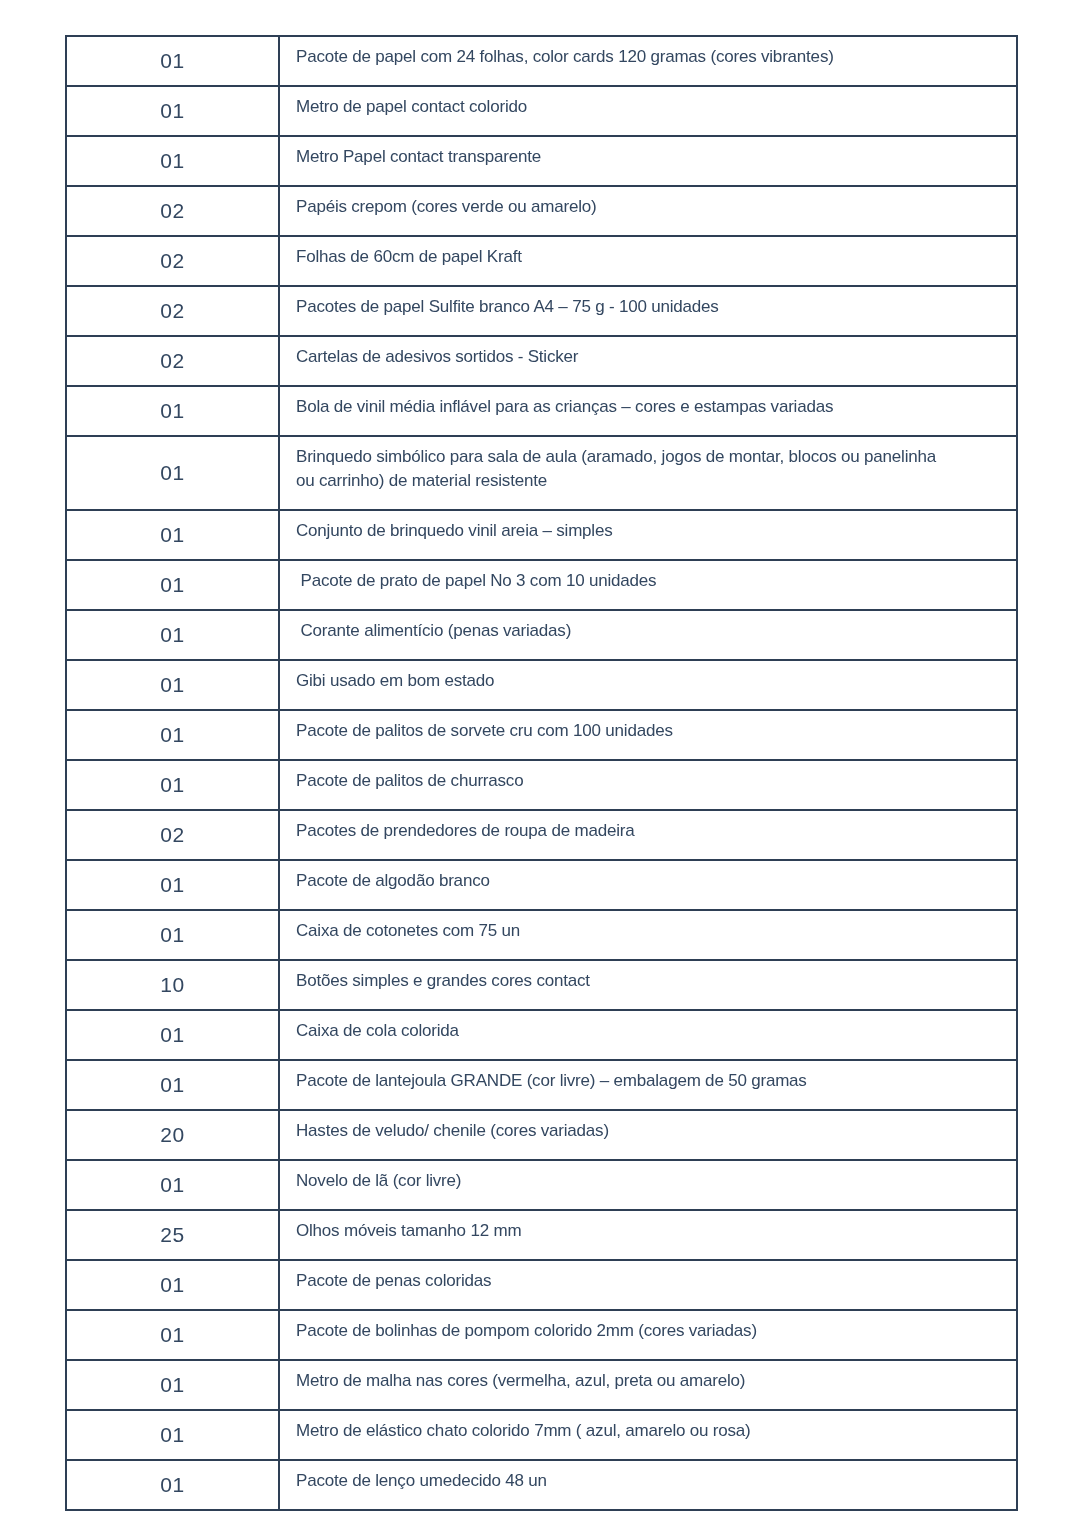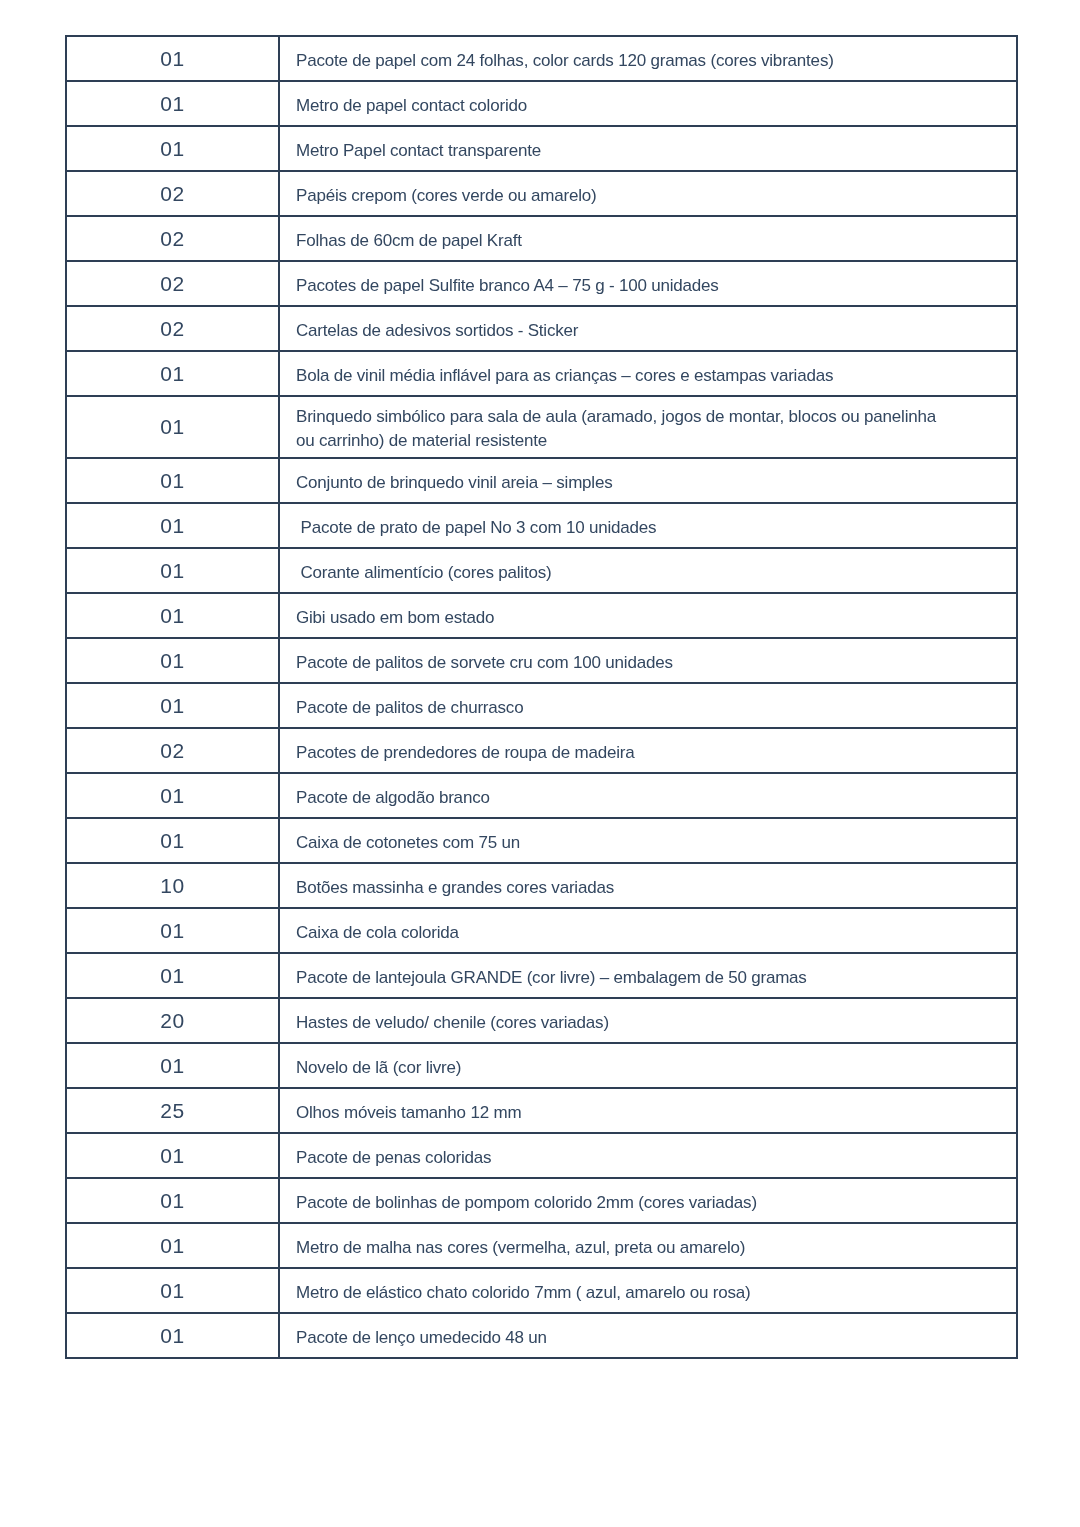--- a/index.html
+++ b/index.html
@@ -28,21 +28,21 @@
   }
   td.qty {
     width: 213px;
     text-align: center;
     font-size: 21px;
     letter-spacing: 0.5px;
     color: #334760;
     height: 45px;
   }
   td.desc {
-    padding: 8px 14px 4px 16px;
+    padding: 8px 14px 16px 16px;
     color: #334760;
   }
   .desc-text {
     display: block;
     max-width: 645px;
     font-size: 17px;
     line-height: 24px;
     letter-spacing: -0.2px;
     white-space: pre-wrap;
   }
@@ -115,21 +115,21 @@
       </tr>
       <tr>
         <td class="qty">01</td>
         <td class="desc">
             <span class="desc-text"> Pacote de prato de papel No 3 com 10 unidades</span>
           </td>
       </tr>
       <tr>
         <td class="qty">01</td>
         <td class="desc">
-            <span class="desc-text"> Corante alimentício (cores palitos)</span>
+            <span class="desc-text"> Corante alimentício (penas variadas)</span>
           </td>
       </tr>
       <tr>
         <td class="qty">01</td>
         <td class="desc">
             <span class="desc-text">Gibi usado em bom estado</span>
           </td>
       </tr>
       <tr>
         <td class="qty">01</td>
@@ -157,21 +157,21 @@
       </tr>
       <tr>
         <td class="qty">01</td>
         <td class="desc">
             <span class="desc-text">Caixa de cotonetes com 75 un</span>
           </td>
       </tr>
       <tr>
         <td class="qty">10</td>
         <td class="desc">
-            <span class="desc-text">Botões massinha e grandes cores variadas</span>
+            <span class="desc-text">Botões simples e grandes cores contact</span>
           </td>
       </tr>
       <tr>
         <td class="qty">01</td>
         <td class="desc">
             <span class="desc-text">Caixa de cola colorida</span>
           </td>
       </tr>
       <tr>
         <td class="qty">01</td>

